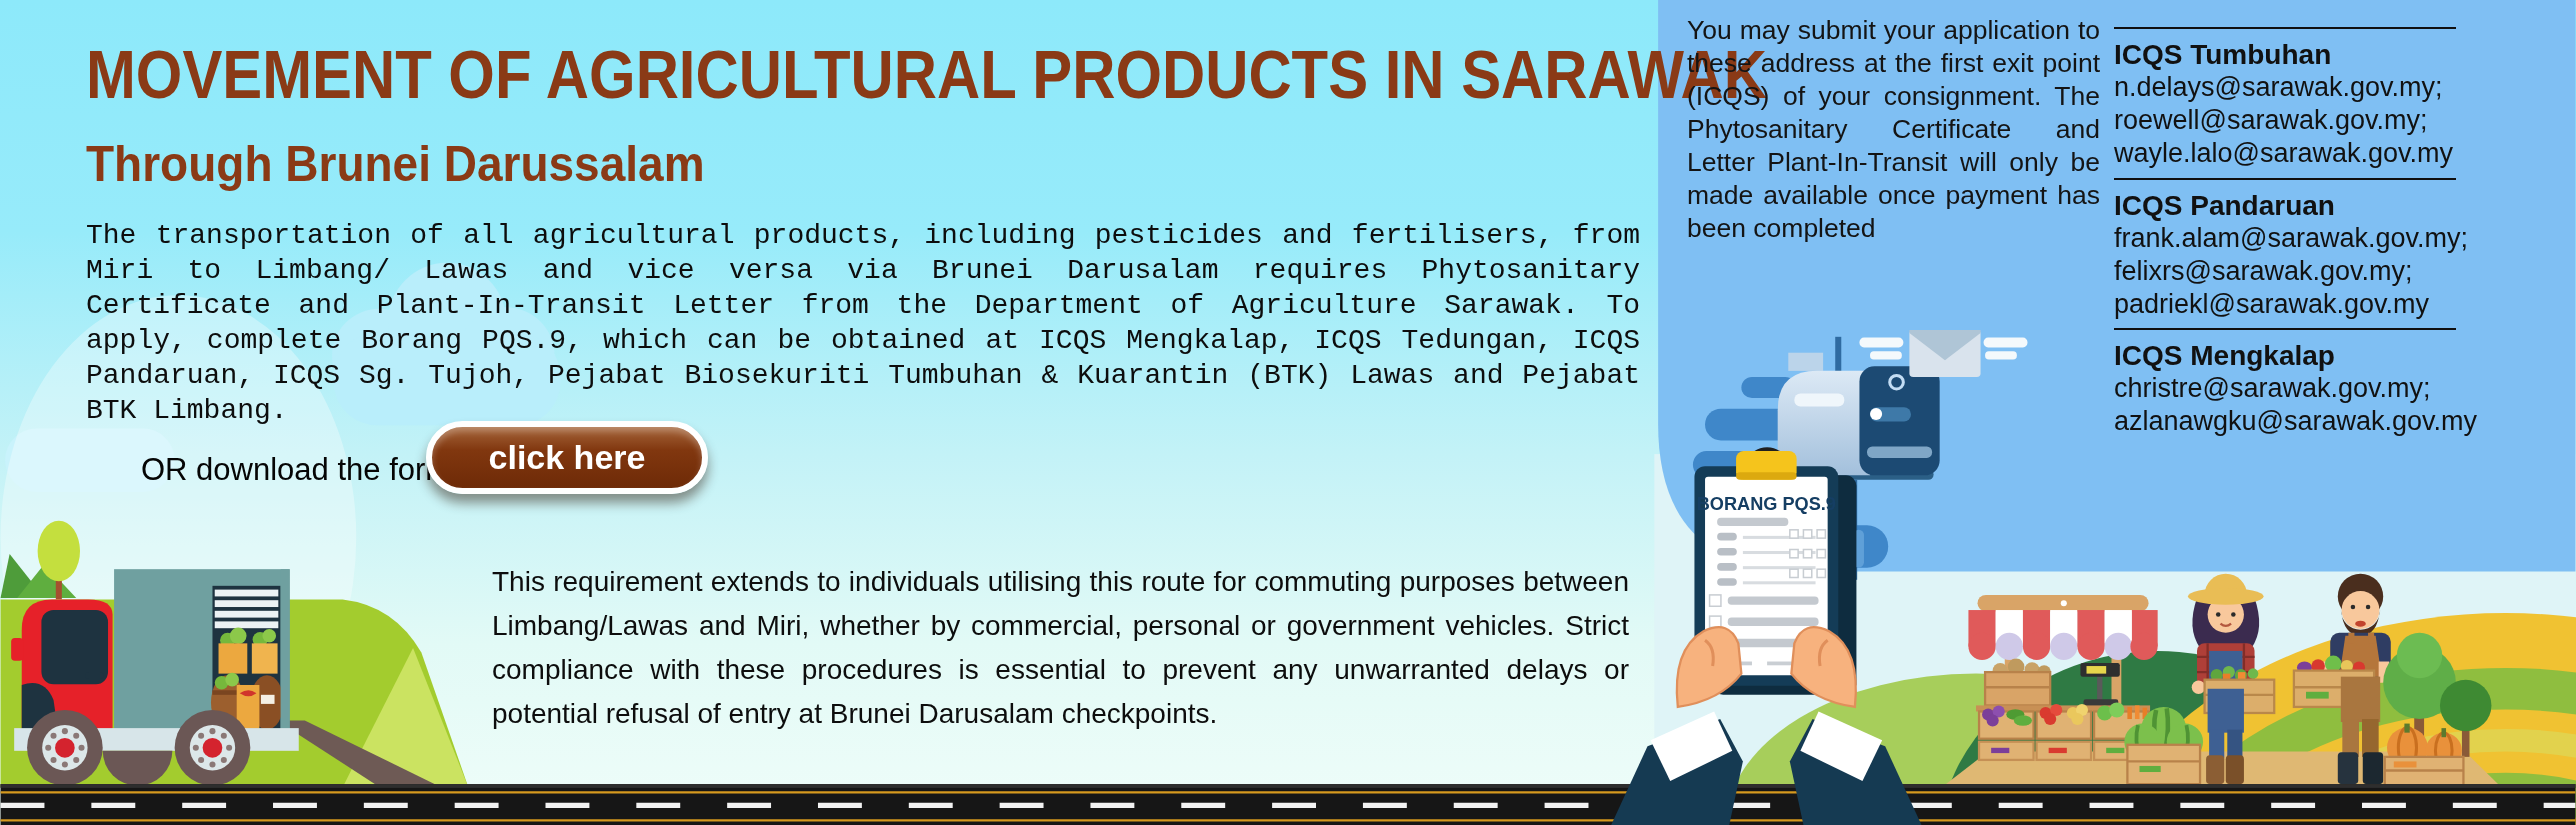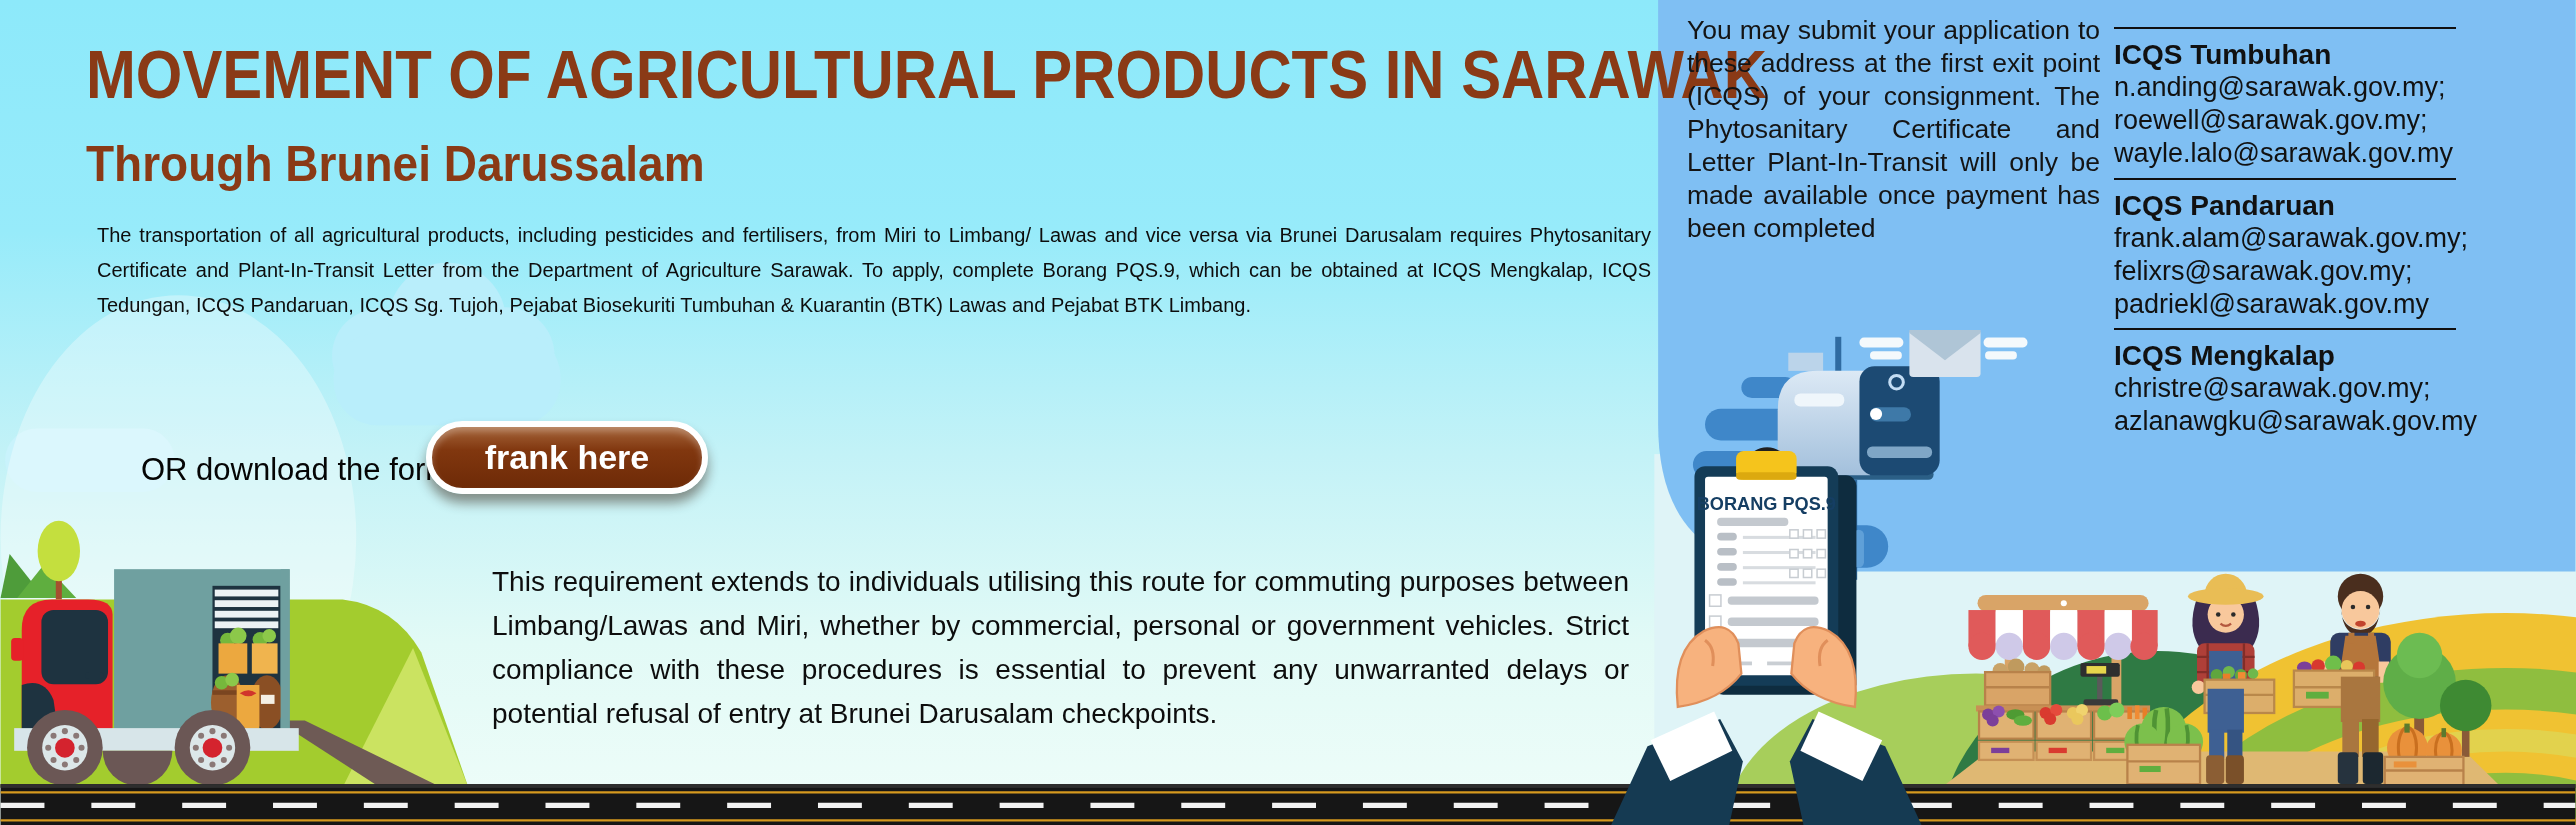--- a/index.html
+++ b/index.html
@@ -15,22 +15,22 @@
     left:86px;top:35px;width:1742px;white-space:nowrap;
     font-size:68px;font-weight:700;color:#8a3a16;letter-spacing:0;
     transform:scaleX(.88);transform-origin:left top;
   }
   .subtitle{
     left:86px;top:135px;white-space:nowrap;
     font-size:50px;font-weight:700;color:#8a3a16;
     transform:scaleX(.92);transform-origin:left top;
   }
   .para1{
-    left:97px;top:218px;width:1554px;
-    font-size:20px;line-height:35px;color:#0d0d0d;text-align:justify;
+    left:86px;top:218px;width:1554px;
+    font-size:28px;line-height:35px;color:#0d0d0d;text-align:justify;font-family:Liberation Mono, monospace;
   }
   .or-row{left:99px;top:452px;font-size:31px;color:#050505;font-weight:400;margin-left:42px;}
   .click-btn{
     left:426px;top:421px;width:282px;height:73px;
     border-radius:39px;border:6.8px solid #ffffff;box-sizing:border-box;
     background:linear-gradient(180deg,#a5653a 0%,#81370f 38%,#6e2a07 100%);
     box-shadow:0 9px 12px rgba(45,20,5,.45), inset 0 4.5px 6px rgba(255,255,255,.25);
     color:#ffffff;font-size:34px;font-weight:700;
     display:flex;align-items:center;justify-content:center;cursor:pointer;
   }
@@ -434,32 +434,32 @@
       <path d="M2414,846 q-14,10 -10,34" fill="none" stroke="#e08f5b" stroke-width="4"></path>
     </g>
   </svg>
 
   <div class="abs title">MOVEMENT OF AGRICULTURAL PRODUCTS IN SARAWAK</div>
   <div class="abs subtitle">Through Brunei Darussalam</div>
   <div class="abs para1">The transportation of all agricultural products, including pesticides and fertilisers, from Miri to Limbang/ Lawas and vice versa via Brunei Darusalam requires Phytosanitary Certificate and Plant-In-Transit Letter from the Department of Agriculture Sarawak. To apply, complete Borang PQS.9, which can be obtained at ICQS Mengkalap, ICQS Tedungan, ICQS Pandaruan, ICQS Sg. Tujoh, Pejabat Biosekuriti Tumbuhan &amp; Kuarantin (BTK) Lawas and Pejabat BTK Limbang.</div>
 
   <div class="abs or-row">OR download the form</div>
   <div class="abs click-btn">
-    <span>frank here</span>
+    <span>click here</span>
   </div>
 
   <div class="abs para2">This requirement extends to individuals utilising this route for commuting purposes between Limbang/Lawas and Miri, whether by commercial, personal or government vehicles. Strict compliance with these procedures is essential to prevent any unwarranted delays or potential refusal of entry at Brunei Darusalam checkpoints.</div>
 
   <div class="abs intro">You may submit your application to these address at the first exit point (ICQS) of your consignment. The Phytosanitary Certificate and Letter Plant-In-Transit will only be made available once payment has been completed</div>
 
   <div class="abs contacts">
     <div class="divider"></div>
     <div>
       <div class="office">ICQS Tumbuhan</div>
-      <div class="email">n.anding@sarawak.gov.my;</div>
+      <div class="email">n.delays@sarawak.gov.my;</div>
       <div class="email">roewell@sarawak.gov.my;</div>
       <div class="email">wayle.lalo@sarawak.gov.my</div>
     </div>
     <div class="divider"></div>
     <div>
       <div class="office">ICQS Pandaruan</div>
       <div class="email">frank.alam@sarawak.gov.my;</div>
       <div class="email">felixrs@sarawak.gov.my;</div>
       <div class="email">padriekl@sarawak.gov.my</div>
     </div>

